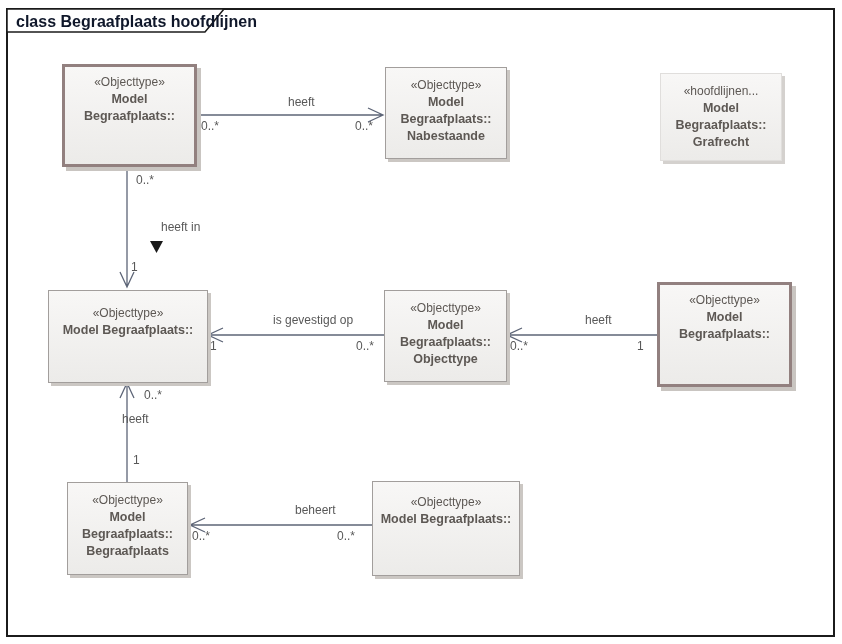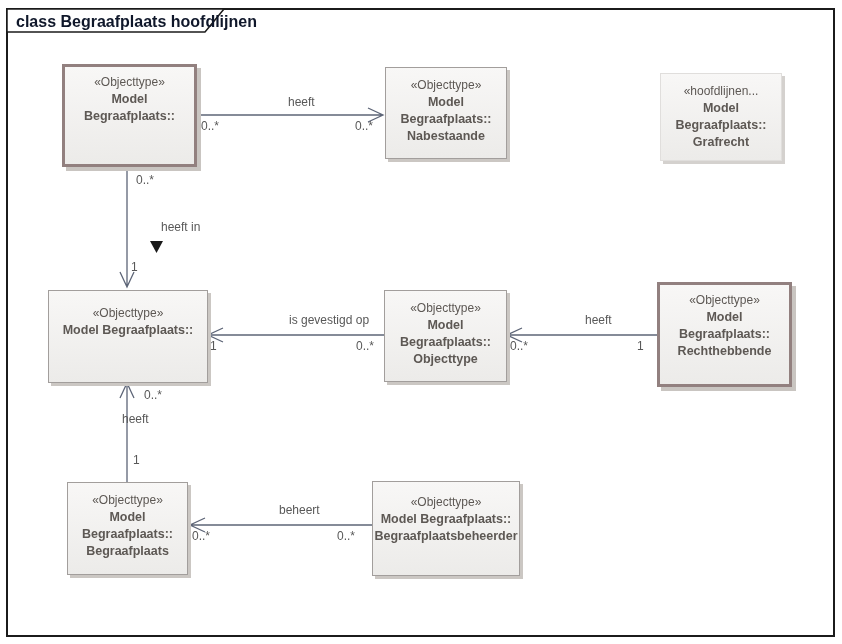--- a/index.html
+++ b/index.html
@@ -98,53 +98,51 @@
     <div class="stereo">«Objecttype»</div>
     <div class="cname">Model</div>
     <div class="cname">Begraafplaats::</div>
     <div class="cname">Objecttype</div>
   </div>
 
   <div class="uml-class emphasized" style="left:657px;top:282px;width:135px;height:105px">
     <div class="stereo">«Objecttype»</div>
     <div class="cname">Model</div>
     <div class="cname">Begraafplaats::</div>
-    <div class="cname">Rechthebbende</div>
   </div>
 
   <div class="uml-class" style="left:67px;top:482px;width:121px;height:93px">
     <div class="stereo">«Objecttype»</div>
     <div class="cname">Model</div>
     <div class="cname">Begraafplaats::</div>
     <div class="cname">Begraafplaats</div>
   </div>
 
   <div class="uml-class" style="left:372px;top:481px;width:148px;height:95px;padding-top:12px">
     <div class="stereo">«Objecttype»</div>
     <div class="cname">Model Begraafplaats::</div>
-    <div class="cname">Begraafplaatsbeheerder</div>
   </div>
 
   <div class="conn-label" style="left:268px;top:95px">heeft</div>
   <div class="mult" style="left:201px;top:119px">0..*</div>
   <div class="mult" style="left:355px;top:119px">0..*</div>
 
   <div class="mult" style="left:136px;top:173px">0..*</div>
   <div class="conn-label" style="left:141px;top:220px">heeft in</div>
   <div class="mult" style="left:131px;top:260px">1</div>
 
-  <div class="conn-label" style="left:269px;top:313px">is gevestigd op</div>
+  <div class="conn-label" style="left:253px;top:313px">is gevestigd op</div>
   <div class="mult" style="left:210px;top:339px">1</div>
   <div class="mult" style="left:356px;top:339px">0..*</div>
 
   <div class="conn-label" style="left:565px;top:313px">heeft</div>
   <div class="mult" style="left:510px;top:339px">0..*</div>
   <div class="mult" style="left:637px;top:339px">1</div>
 
   <div class="mult" style="left:144px;top:388px">0..*</div>
   <div class="conn-label" style="left:102px;top:412px">heeft</div>
   <div class="mult" style="left:133px;top:453px">1</div>
 
-  <div class="conn-label" style="left:259px;top:503px">beheert</div>
+  <div class="conn-label" style="left:275px;top:503px">beheert</div>
   <div class="mult" style="left:192px;top:529px">0..*</div>
   <div class="mult" style="left:337px;top:529px">0..*</div>
 
 </div>
 
 </body></html>

